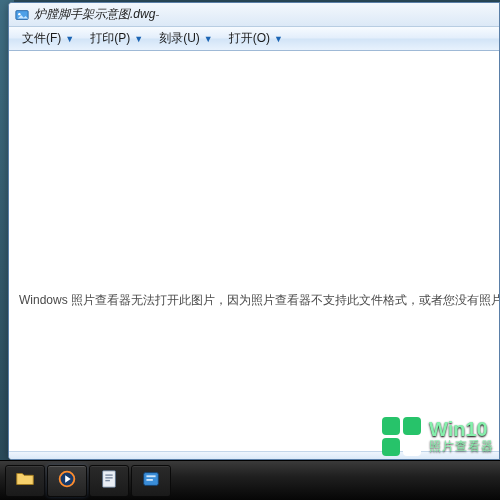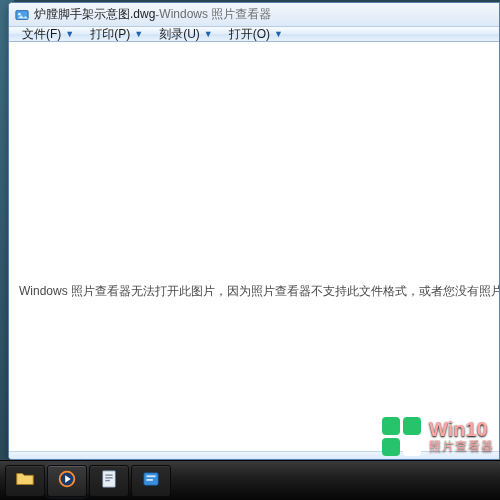--- a/index.html
+++ b/index.html
@@ -10,26 +10,26 @@
     .desk-strip { position:absolute; left:0; top:0; width:14px; height:460px;
       background:linear-gradient(#3f6d82,#2a4a5a); }
 
     
     .win { position:absolute; left:8px; top:2px; right:0; height:458px;
       background:#fff; border:1px solid #5a7fa8;
       box-shadow:0 2px 8px rgba(0,0,0,.35); border-radius:4px 0 0 4px;
       display:flex; flex-direction:column; overflow:hidden; }
     .titlebar { height:24px; background:linear-gradient(#f3f7fc,#dce9f7);
       border-bottom:1px solid #b8cde2; display:flex; align-items:center;
-      padding:0 6px; font-size:12px; color:#222; }
+      padding:0 6px; font-size:12px; color:#222;font-style:italic; }
     .titlebar .icon { width:14px; height:14px; margin-right:5px; display:flex;
       align-items:center; justify-content:center; }
     .titlebar .dim { color:#6b6b6b; }
 
-    .menubar { height:15px; background:linear-gradient(#f7fbff,#e3eefb 48%,#d2e4f7 52%,#e8f2fd);
+    .menubar { height:24px; background:linear-gradient(#f7fbff,#e3eefb 48%,#d2e4f7 52%,#e8f2fd);
       border-bottom:1px solid #9fb9d6; display:flex; align-items:center;
       padding:0 4px; font-size:12px; }
     .menu-item { display:flex; align-items:center; padding:2px 7px 2px 9px;
       border-radius:2px; color:#1a1a1a; cursor:default; }
     .chev { margin-left:4px; color:#1b64b3; font-size:9px; }
 
     .content { flex:1; background:#ffffff; position:relative; border-top:1px solid #fff; }
     .err { position:absolute; top:240px; left:0; right:0; text-align:center;
       font-size:12px; color:#4a4a4a; white-space:nowrap; overflow:hidden;
       padding:0 10px; }
@@ -45,21 +45,21 @@
     .tb-btn { width:40px; height:32px; margin:0 1px; border-radius:3px;
       display:flex; align-items:center; justify-content:center;
       background:linear-gradient(#2a2a2a,#1a1a1a); border:1px solid #0a0a0a;
       box-shadow:inset 0 1px 0 rgba(255,255,255,.08); cursor:default; position:relative; }
     .tb-btn.active { background:linear-gradient(#3b3b3b,#222);
       box-shadow:inset 0 1px 0 rgba(255,255,255,.15),0 0 4px rgba(120,170,255,.2); }
     .tb-btn svg { width:22px; height:22px; }
 
     
     .wm { position:absolute; right:6px; bottom:44px; display:flex;
-      align-items:center; color:#fca5a5; text-shadow:0 1px 2px #000; }
+      align-items:center; color:#86efac; text-shadow:0 1px 2px #000; }
     .wm .logo { display:grid; grid-template-columns:18px 18px;
       grid-template-rows:18px 18px; gap:3px; margin-right:8px; }
     .wm .sq { border-radius:4px; }
     .wm .sq.a{background:#27c36a;} .wm .sq.b{background:#27c36a;}
     .wm .sq.c{background:#27c36a;} .wm .sq.d{background:#ffffff;}
     .wm .txt-main { font-size:20px; font-weight:700; line-height:1; }
     .wm .txt-sub { font-size:12px; line-height:1.3; letter-spacing:1px; }
   </style>
 </head>
 <body>
@@ -71,21 +71,20 @@
     <div class="titlebar">
       <span class="icon">
         <svg viewBox="0 0 16 16">
             <rect x="1" y="3" width="14" height="10" rx="1" fill="#4ea0e8" stroke="#1f5fa0"></rect>
             <circle cx="5" cy="7" r="1.4" fill="#fff"></circle>
             <path d="M3 12 L7 8 L10 11 L12 9 L15 12 Z" fill="#c9e6ff"></path>
           </svg>
       </span>
       <span>炉膛脚手架示意图.dwg</span>
       <span class="dim"> - </span>
-      <span class="dim">Windows 照片查看器</span>
     </div>
 
     <div class="menubar">
       <div class="menu-item">
         <span>文件(F)</span>
         <span class="chev">▼</span>
       </div>
       <div class="menu-item">
         <span>打印(P)</span>
         <span class="chev">▼</span>

